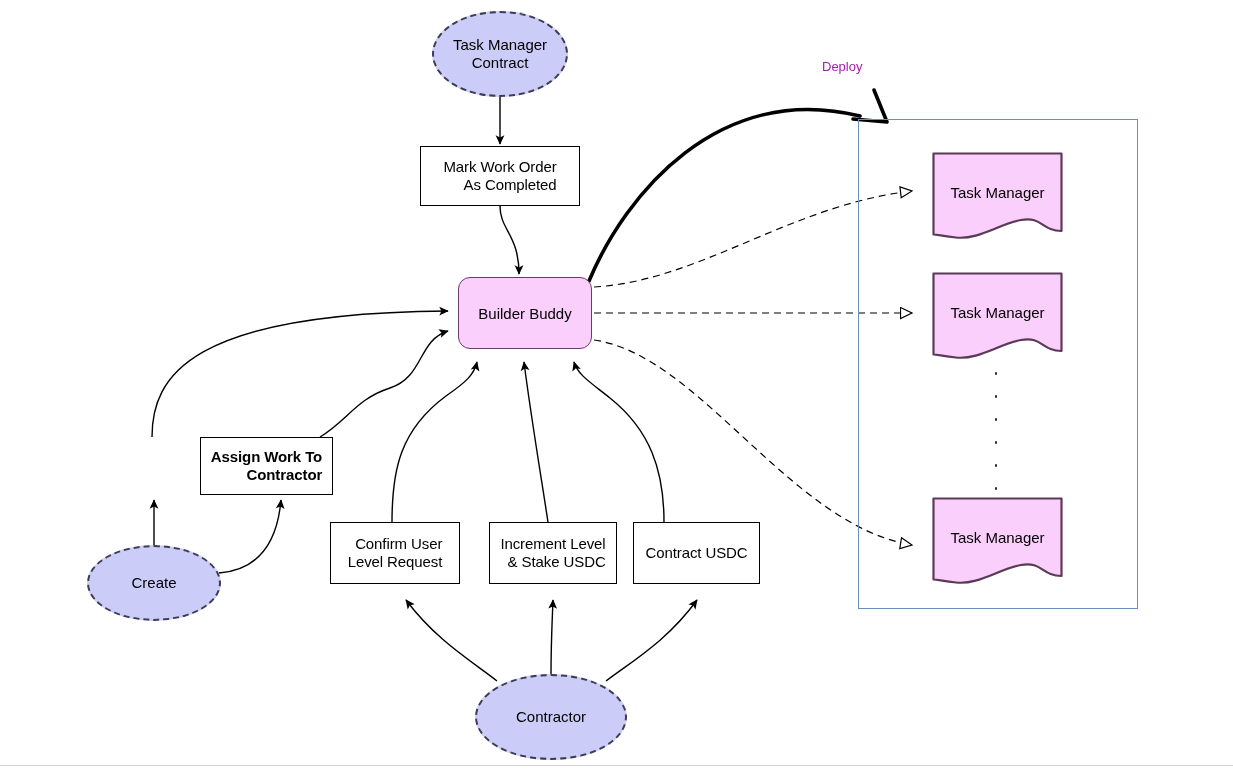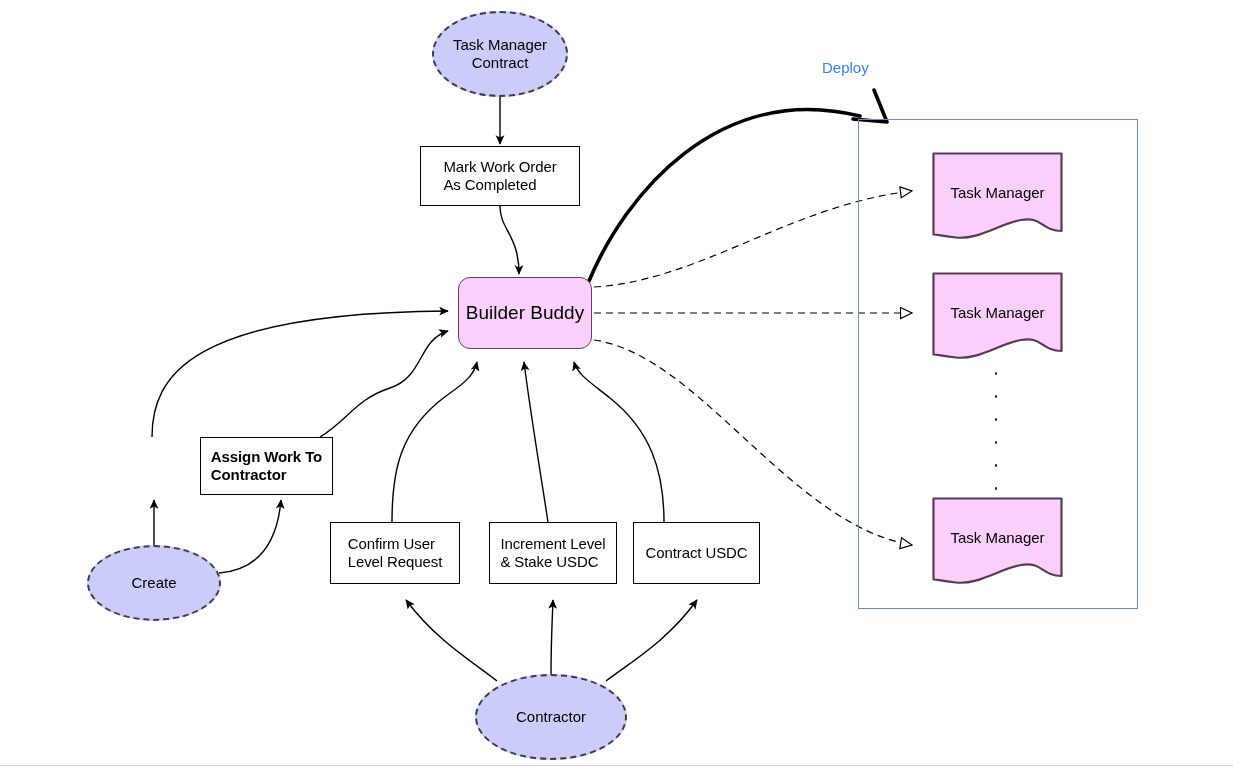--- a/index.html
+++ b/index.html
@@ -26,21 +26,21 @@
     width: 1233px;
     height: 775px;
     pointer-events: none;
   }
   .node {
     position: absolute;
     box-sizing: border-box;
     display: flex;
     align-items: center;
     justify-content: center;
-    text-align: left;
+    text-align: right;
     color: #000000;
     font-size: 15px;
     line-height: 1.18;
     letter-spacing: -0.1px;
   }
   .proc {
     background: #ffffff;
     border: 1.3px solid #000000;
   }
   .actor-label,
@@ -65,21 +65,21 @@
     border-radius: 50%;
     line-height: 1.18;
   }
   .hub {
     position: absolute;
     box-sizing: border-box;
     display: flex;
     align-items: center;
     justify-content: center;
     text-align: center;
-    font-size: 19px;
+    font-size: 15px;
     color: #000000;
     background: #fbcffc;
     border: 1.6px solid #6a3a6a;
     border-radius: 12px;
   }
   .container {
     position: absolute;
     box-sizing: border-box;
     border: 1.3px solid #6c8ebf;
     background: transparent;
@@ -111,22 +111,22 @@
   }
   .dots i {
     display: block;
     width: 2.6px;
     height: 2.6px;
     background: #2a2a33;
     border-radius: 50%;
   }
   .edge-label {
     position: absolute;
-    font-size: 15px;
-    color: #3b82f6;
+    font-size: 13px;
+    color: #a21caf;
     white-space: nowrap;
   }
   .baseline {
     position: absolute;
     left: 0;
     width: 1233px;
     height: 1px;
     background: #d4d4d4;
   }
 </style>

